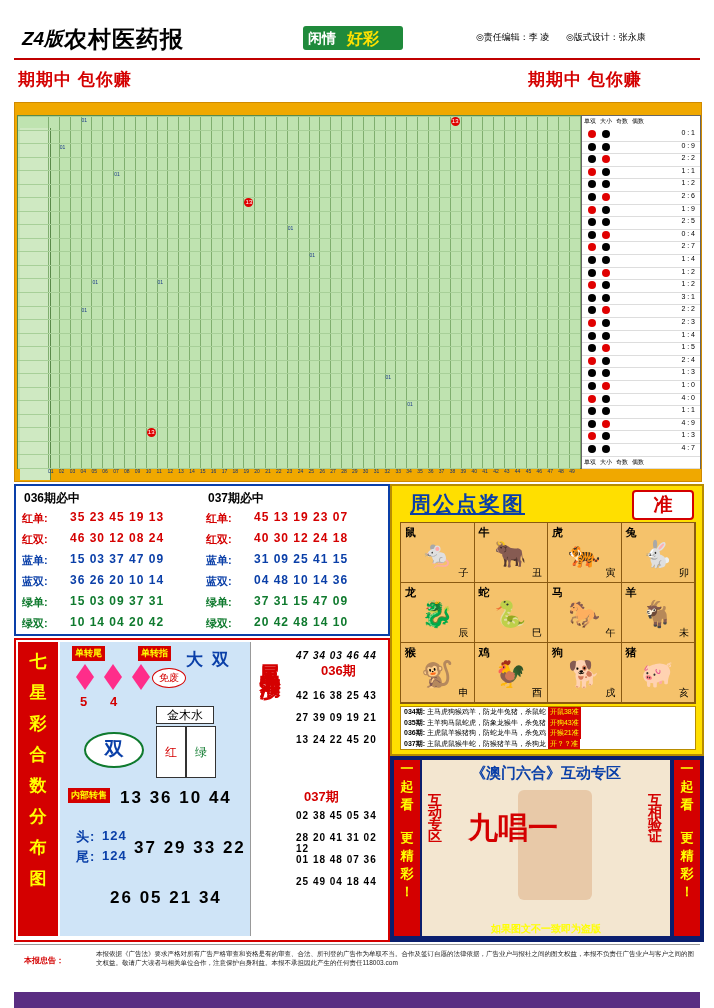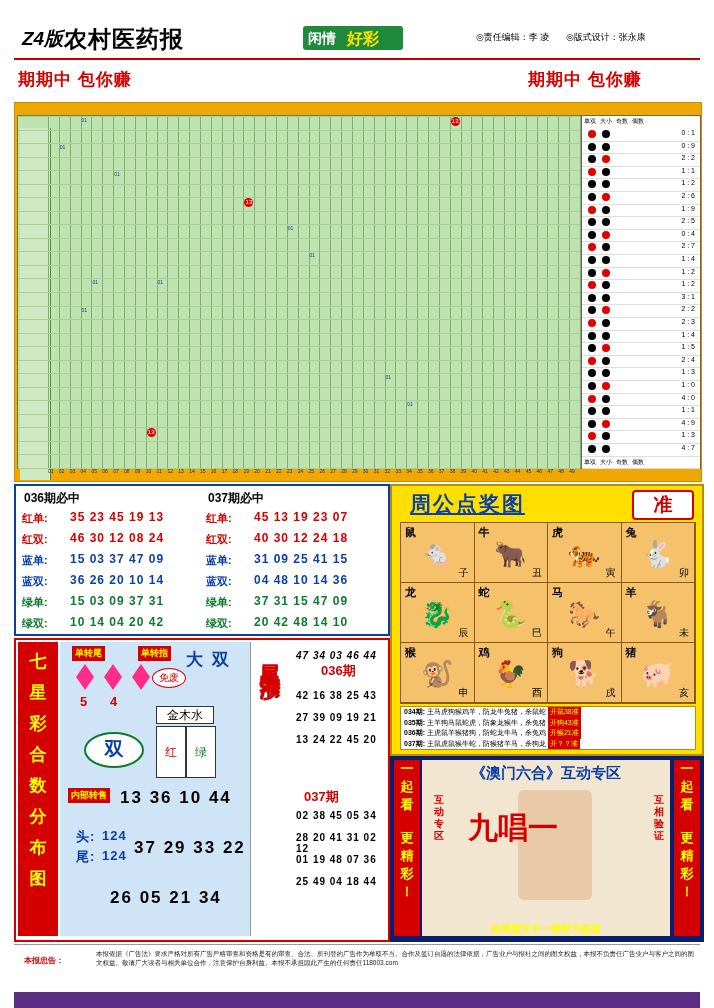--- a/index.html
+++ b/index.html
@@ -87,21 +87,21 @@
 
   
   .panelD{position:absolute;left:390px;top:756px;width:310px;height:182px;background:#0a1e6e;border:2px solid #0a1e6e;}
   .ad-red-l{position:absolute;left:2px;top:2px;width:26px;height:176px;background:#d40000;color:#ffff00;font-size:13px;font-weight:bold;text-align:center;}
   .ad-red-r{position:absolute;right:2px;top:2px;width:26px;height:176px;background:#d40000;color:#ffff00;font-size:13px;font-weight:bold;text-align:center;}
   .ad-mid{position:absolute;left:30px;top:2px;width:248px;height:176px;background:#f3e6d0;}
   .ad-title{position:absolute;left:50%;top:4px;transform:translateX(-50%);font-size:15px;font-weight:bold;color:#0a3fa8;white-space:nowrap;}
   .ad-girl{position:absolute;left:96px;top:30px;width:74px;height:110px;background:#e8c9a8;border-radius:6px;}
   .ad-bigword{position:absolute;left:46px;top:48px;font-size:30px;font-weight:bold;color:#d40000;font-family:"DejaVu Serif",serif;}
   .ad-foot{position:absolute;left:30px;bottom:4px;width:248px;text-align:center;font-size:10px;font-weight:bold;color:#ffff00;}
-  .ad-side-red{position:absolute;font-size:10px;font-weight:bold;color:#d40000;text-align:right;}
+  .ad-side-red{position:absolute;font-size:14px;font-weight:bold;color:#d40000;}
 
   
   .footer{position:absolute;left:14px;top:944px;width:686px;height:48px;background:#ffffff;border-top:1px solid #999;}
   .f-badge{position:absolute;left:10px;top:10px;font-size:8px;font-weight:bold;color:#d40000;}
   .f-text{position:absolute;left:82px;top:4px;width:600px;font-size:6.5px;color:#222;line-height:9px;}
   .purple-strip{position:absolute;left:14px;top:992px;width:686px;height:16px;background:#5a2d82;}
 </style>
 </head>
 <body>
 
@@ -598,21 +598,21 @@
       <div id="rows036">
           <div class="numrow" style="left: 44px; top: 8px; font-size: 10px; font-style: italic;">47 34 03 46 44</div>
           <div class="numrow" style="left: 44px; top: 48px; font-size: 10px;">42 16 38 25 43</div>
           <div class="numrow" style="left: 44px; top: 70px; font-size: 10px;">27 39 09 19 21</div>
           <div class="numrow" style="left: 44px; top: 92px; font-size: 10px;">13 24 22 45 20</div>
         </div>
       <div class="per" style="left:52px;top:146px;">037期</div>
       <div id="rows037">
           <div class="numrow" style="left: 44px; top: 168px; font-size: 10px;">02 38 45 05 34</div>
           <div class="numrow" style="left: 44px; top: 190px; font-size: 10px;">28 20 41 31 02 12</div>
-          <div class="numrow" style="left: 44px; top: 212px; font-size: 10px;">01 19 48 07 36</div>
+          <div class="numrow" style="left: 44px; top: 212px; font-size: 10px;">01 18 48 07 36</div>
           <div class="numrow" style="left: 44px; top: 234px; font-size: 10px;">25 49 04 18 44</div>
         </div>
     </div>
   </div>
 
   <div class="panelD">
     <div class="ad-red-l"><span id="adL">一<br>起<br>看<br> <br>更<br>精<br>彩<br>！</span></div>
     <div class="ad-red-r"><span id="adR">一<br>起<br>看<br> <br>更<br>精<br>彩<br>！</span></div>
     <div class="ad-mid">
       <div class="ad-title">《澳门六合》互动专区</div>

